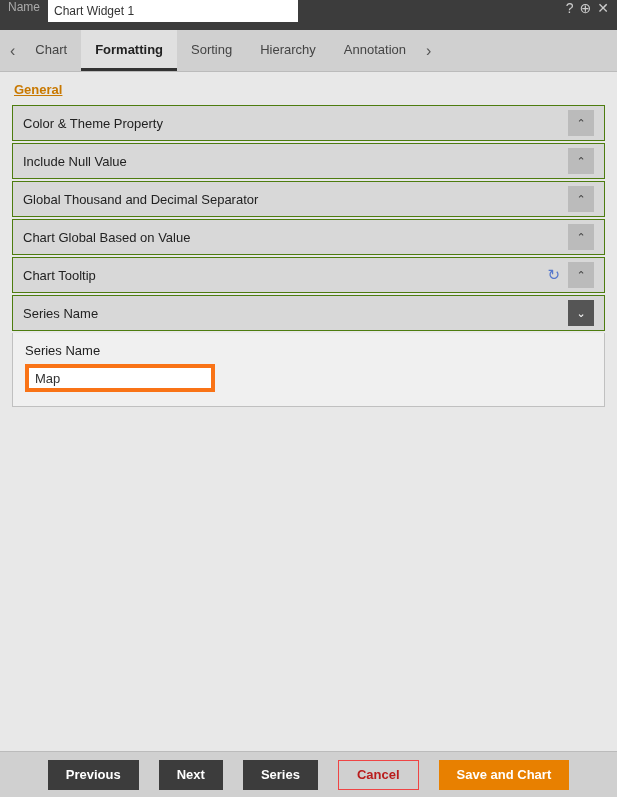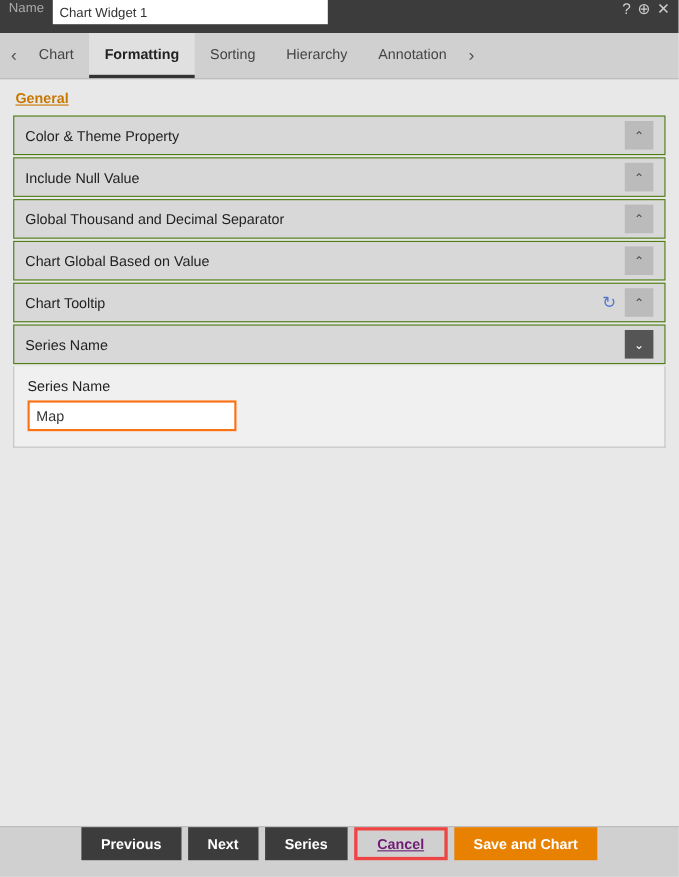--- a/index.html
+++ b/index.html
@@ -159,62 +159,61 @@
       padding: 10px 12px 14px 12px;
     }
     .field-label {
       font-size: 13px;
       color: #222;
       margin-bottom: 6px;
     }
     .field-input {
       width: 190px;
       height: 28px;
-      border: 2px solid #f97316;
+      border: 4px solid #f97316;
       padding: 0 6px;
       font-size: 13px;
       background: white;
       color: #333;
     }
 
     
     .bottom-bar {
       position: absolute;
       bottom: 0;
       left: 0;
       width: 617px;
       height: 46px;
       background: #d0d0d0;
       border-top: 1px solid #bbb;
       display: flex;
-      align-items: flex-start;
+      align-items: center;
       justify-content: center;
-      gap: 6px;
+      gap: 20px;
       padding: 0 10px;
     }
     .btn {
       height: 30px;
       padding: 0 18px;
       border: none;
       cursor: pointer;
       font-size: 13px;
       font-weight: bold;
       color: white;
     }
     .btn-dark {
       background: #3c3c3c;
     }
     .btn-orange {
       background: #e88000;
     }
     .btn-outline {
       background: #d0d0d0;
-      border: 3px solid #ef4444;
-      color: #701a75;
-      text-decoration: underline;
+      border: 1px solid #ef4444;
+      color: #b91c1c;
     }
   </style>
 </head>
 <body>
 
 <div class="title-bar">
   <span class="title-bar-label">Name</span>
   <input class="title-bar-input" type="text" value="Chart Widget 1" style="">
   <div class="title-bar-icons">
     <span>?</span>

